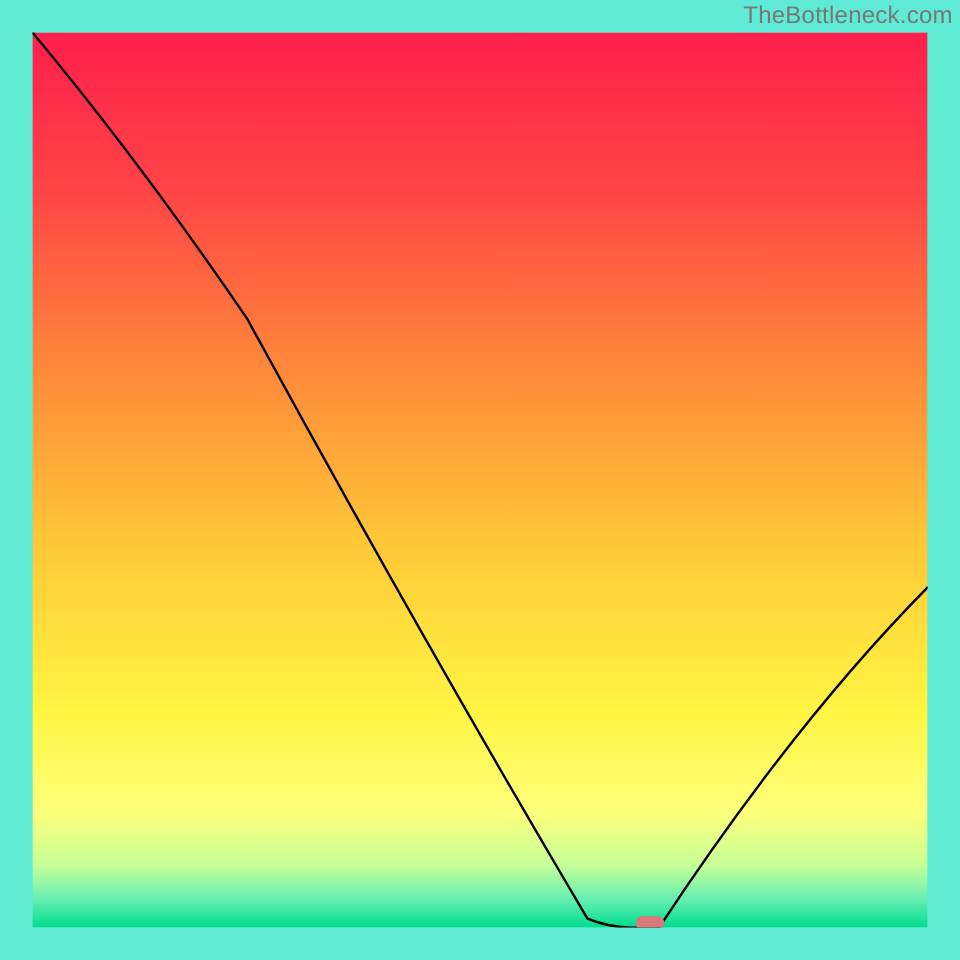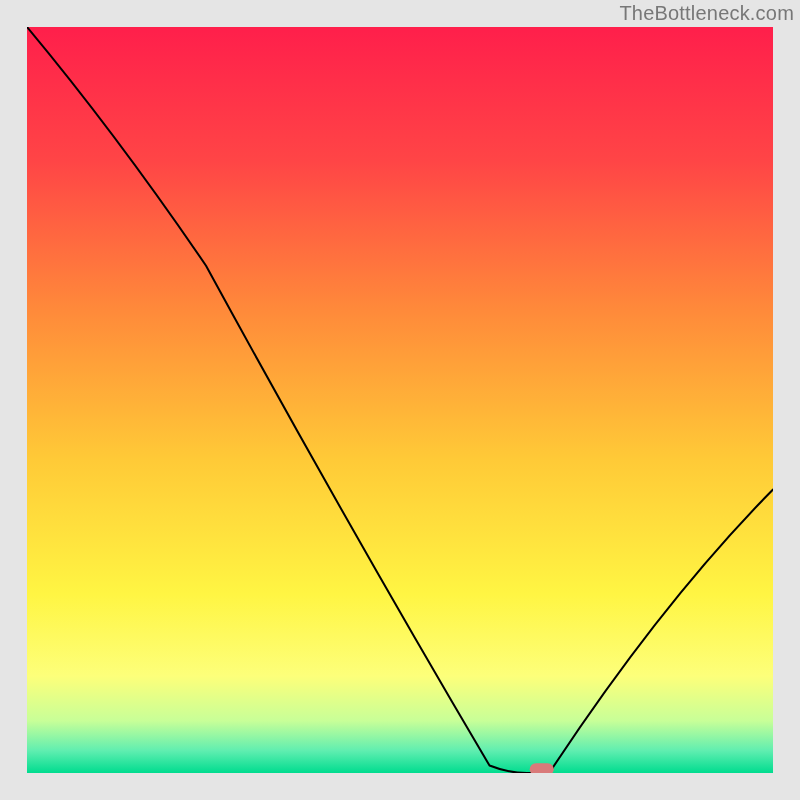--- a/index.html
+++ b/index.html
@@ -8,21 +8,21 @@
     width: 800px;
     height: 800px;
     background: #000;
     overflow: hidden;
     font-family: Arial, Helvetica, sans-serif;
   }
   .outer {
     position: relative;
     width: 800px;
     height: 800px;
-    background: #e5e5e5;
+    background: #5eead4;
   }
   .watermark {
     position: absolute;
     top: 2px;
     right: 6px;
     color: #777;
     font-size: 20px;
     font-weight: 500;
     letter-spacing: 0.2px;
     z-index: 20;

